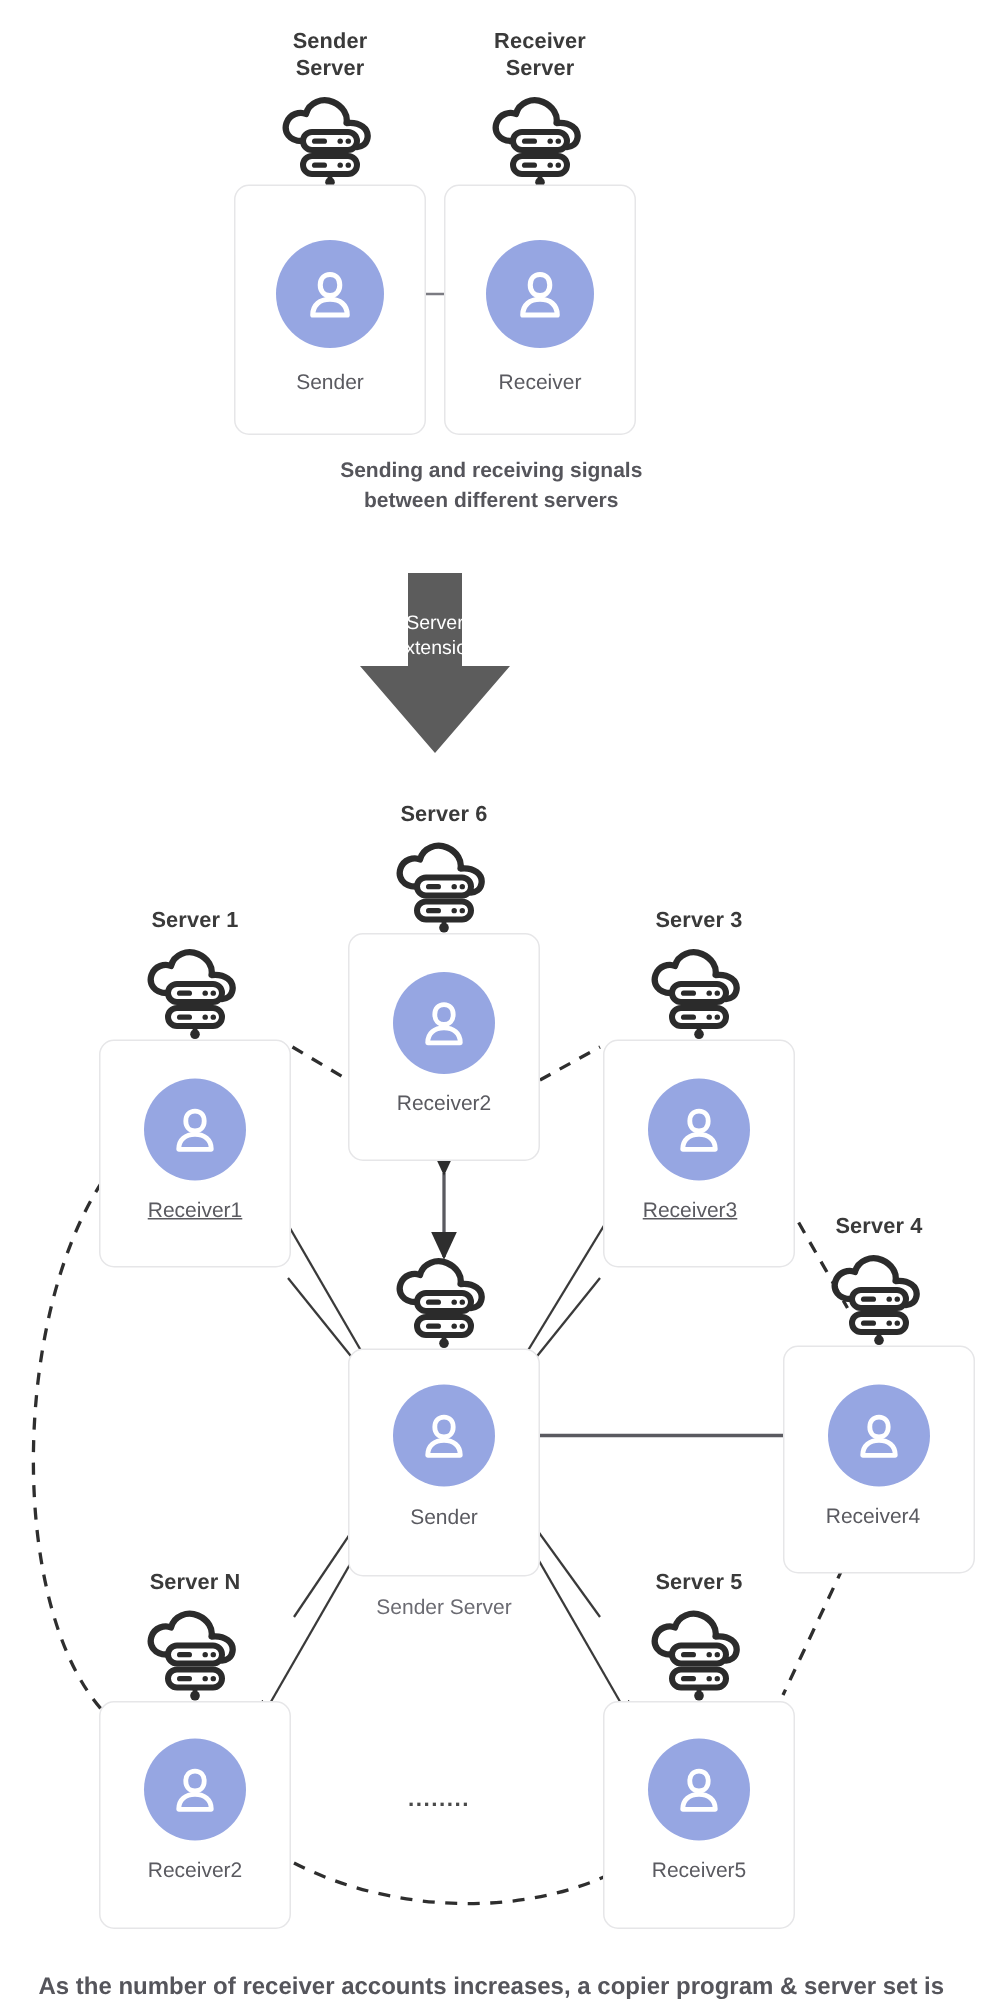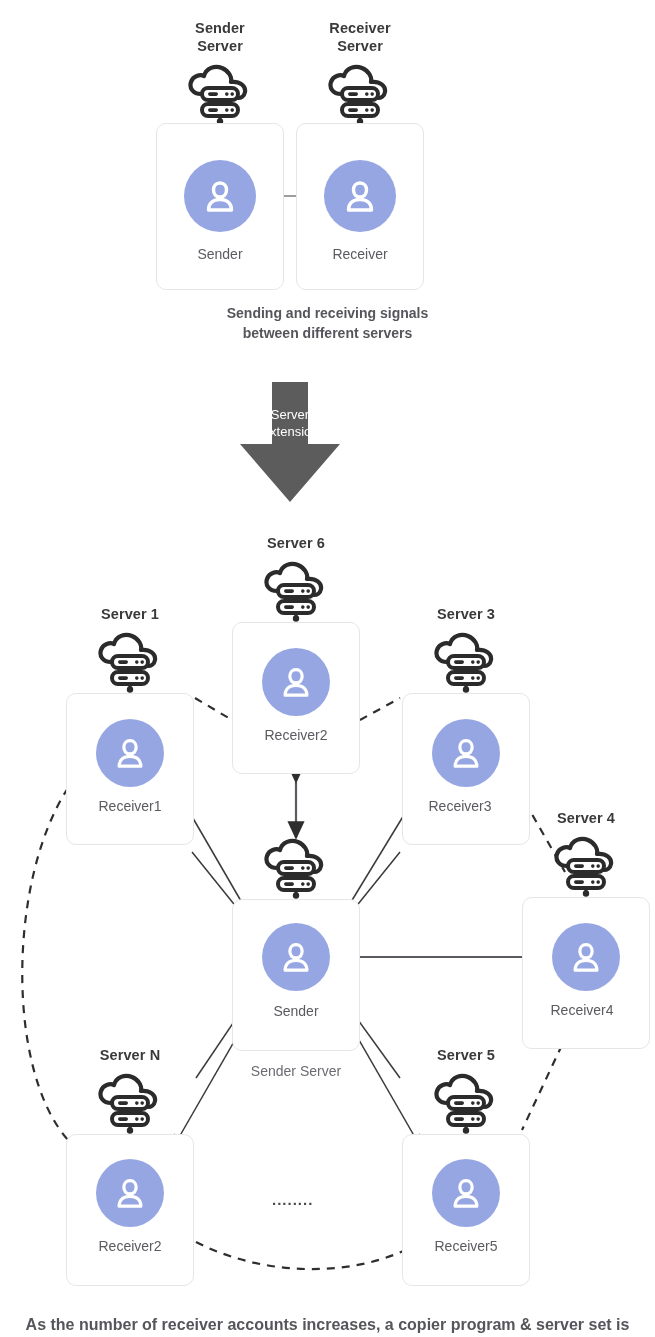--- a/index.html
+++ b/index.html
@@ -346,21 +346,21 @@
   </div>
   <div class="card" style="left:66px; top:673px; width:128px; height:152px;"></div>
   <div class="avatar" style="left:96px; top:699px; width:68px; height:68px;">
     <svg width="34" height="36" viewBox="0 0 36 38">
       <g fill="none" stroke="#ffffff" stroke-width="3.4" stroke-linejoin="round" stroke-linecap="round">
         <path d="M18 6 C22 6 24.5 9 24.5 13 C24.5 17 22 20 18 20 C14 20 11.5 17 11.5 13 C11.5 9 14 6 18 6 Z"></path>
         <path d="M6.5 33 C6.5 26 11.5 22.5 18 22.5 C24.5 22.5 29.5 26 29.5 33 Z"></path>
       </g>
     </svg>
   </div>
-  <div class="node-label" style="left:66px; top:778px; width:128px;">Receiver1</div>
+  <div class="node-label" style="left:66px; top:778px; width:128px;text-decoration:underline;">Receiver1</div>
 
   <div class="srv-title" style="left:406px; top:586px; width:120px;">Server 3</div>
   <div class="cloud-icon" style="left:429px; top:612px;">
     <svg viewBox="0 0 74 62">
       <g fill="none" stroke="#2b2b2b" stroke-width="4.2" stroke-linecap="round" stroke-linejoin="round">
         <path d="M18 30 C10 30 6 24 8 18 C10 12 17 10 21 12 C23 4 32 1 39 4 C46 7 49 13 48 18 C57 17 63 22 62 28 C61.3 32.2 58 34 55 34"></path>
       </g>
       <g fill="none" stroke="#2b2b2b" stroke-width="4" stroke-linejoin="round">
         <rect x="19" y="24" width="36" height="12" rx="6"></rect>
         <rect x="19" y="40" width="36" height="12" rx="6"></rect>
@@ -379,21 +379,21 @@
   </div>
   <div class="card" style="left:402px; top:673px; width:128px; height:152px;"></div>
   <div class="avatar" style="left:432px; top:699px; width:68px; height:68px;">
     <svg width="34" height="36" viewBox="0 0 36 38">
       <g fill="none" stroke="#ffffff" stroke-width="3.4" stroke-linejoin="round" stroke-linecap="round">
         <path d="M18 6 C22 6 24.5 9 24.5 13 C24.5 17 22 20 18 20 C14 20 11.5 17 11.5 13 C11.5 9 14 6 18 6 Z"></path>
         <path d="M6.5 33 C6.5 26 11.5 22.5 18 22.5 C24.5 22.5 29.5 26 29.5 33 Z"></path>
       </g>
     </svg>
   </div>
-  <div class="node-label" style="left:402px; top:778px; width:116px;">Receiver3</div>
+  <div class="node-label" style="left:402px; top:778px; width:116px;text-decoration:underline;">Receiver3</div>
 
   <div class="srv-title" style="left:526px; top:790px; width:120px;">Server 4</div>
   <div class="cloud-icon" style="left:549px; top:816px;">
     <svg viewBox="0 0 74 62">
       <g fill="none" stroke="#2b2b2b" stroke-width="4.2" stroke-linecap="round" stroke-linejoin="round">
         <path d="M18 30 C10 30 6 24 8 18 C10 12 17 10 21 12 C23 4 32 1 39 4 C46 7 49 13 48 18 C57 17 63 22 62 28 C61.3 32.2 58 34 55 34"></path>
       </g>
       <g fill="none" stroke="#2b2b2b" stroke-width="4" stroke-linejoin="round">
         <rect x="19" y="24" width="36" height="12" rx="6"></rect>
         <rect x="19" y="40" width="36" height="12" rx="6"></rect>

